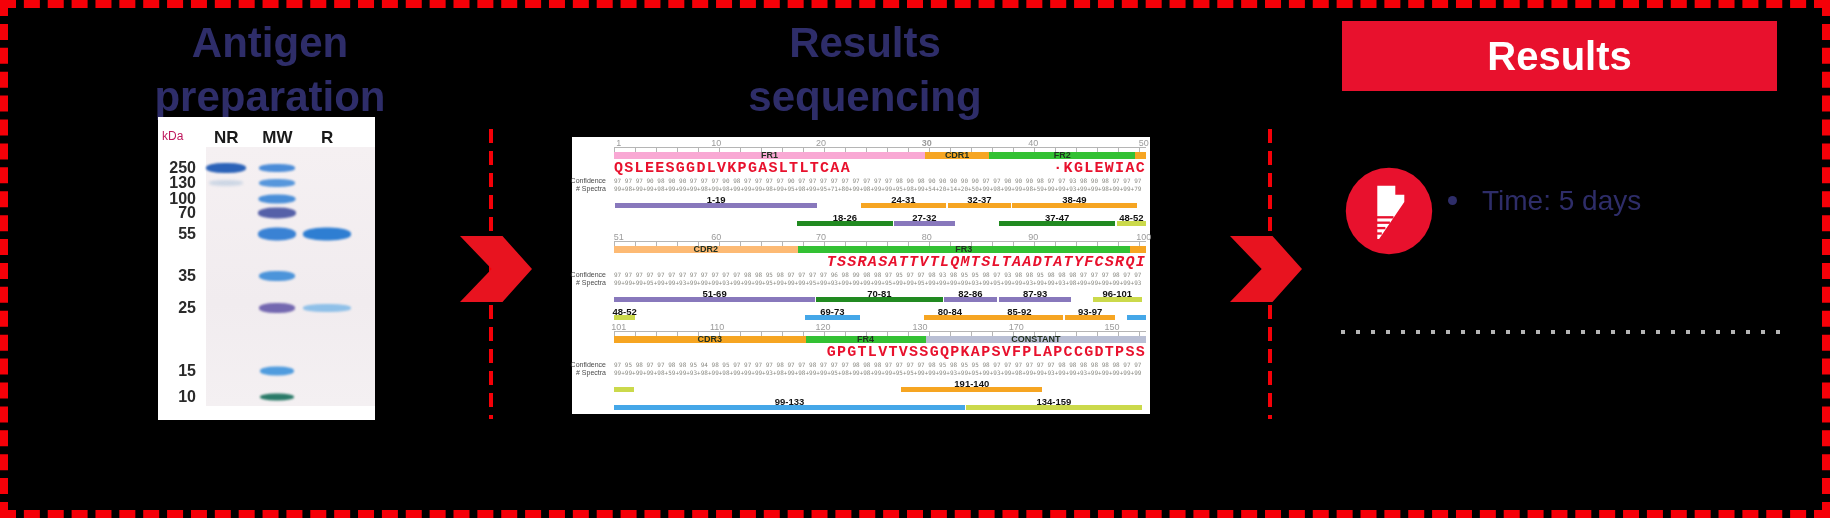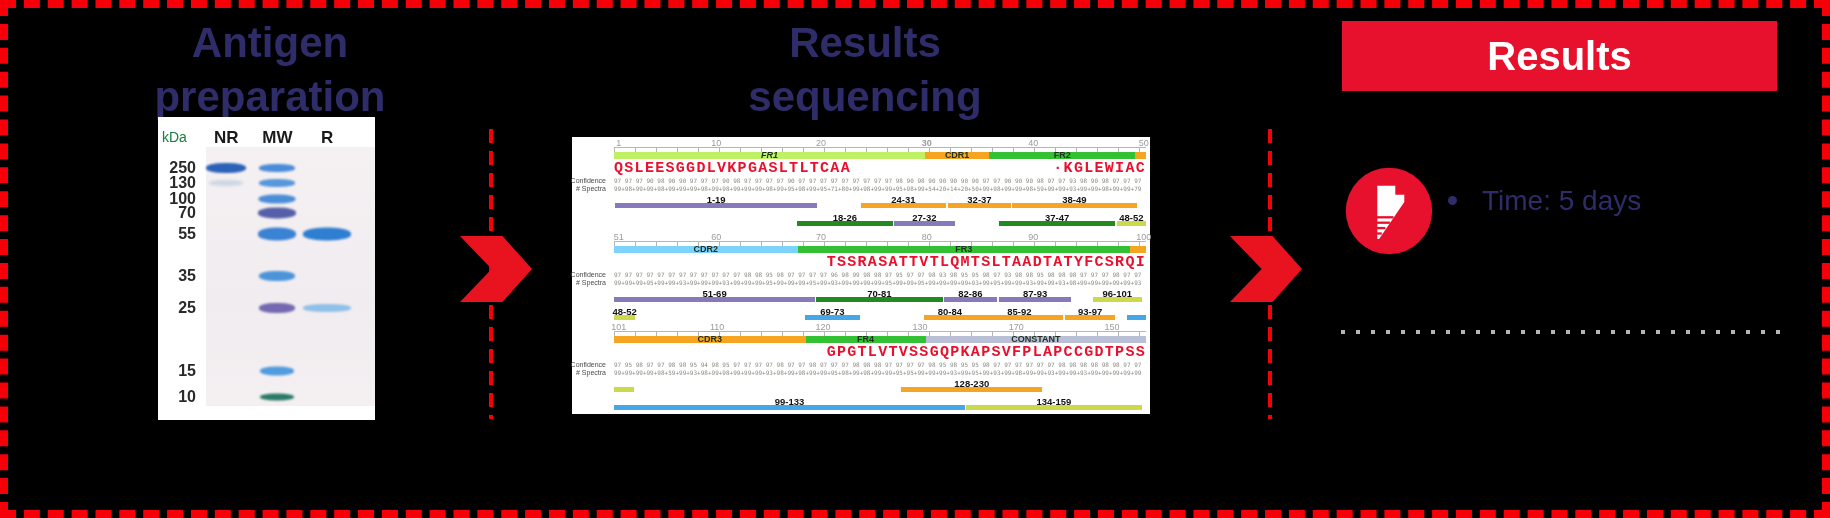--- a/index.html
+++ b/index.html
@@ -11,21 +11,21 @@
   .sect-title{position:absolute;text-align:center;color:#2e2d69;font-weight:bold;
               font-size:42px;line-height:54px;}
   .t-antigen{left:60px;top:16px;width:420px;}
   .t-seq{left:650px;top:16px;width:430px;}
 
   
   .gel-panel{position:absolute;left:158px;top:117px;width:217px;height:303px;background:#fff;}
   .gel-area{position:absolute;left:22%;top:9.9%;right:0;bottom:4.5%;
             background:linear-gradient(180deg,#f5f0f2,#f1ecef 60%,#f4f0f2);}
   .gel-head{position:absolute;top:11px;font-weight:bold;font-size:17px;color:#1a1a1a;transform:translateX(-50%);}
-  .gel-kda{position:absolute;left:4px;top:12px;font-size:14px;color:#15803d;}
+  .gel-kda{position:absolute;left:4px;top:12px;font-size:12px;color:#be185d;}
   .ladder-label{position:absolute;left:0;width:17.5%;text-align:right;font-size:16px;font-weight:bold;
                 color:#2a2a2a;transform:translateY(-50%);}
   .gel-band{position:absolute;border-radius:45%;filter:blur(0.8px);transform:translate(-50%,-50%);}
 
   
   .chevron{position:absolute;width:72px;height:66px;background:#e8131f;
            clip-path:polygon(0 0,59% 0,100% 50%,59% 100%,0 100%,44% 50%);}
   .vdash{position:absolute;width:4px;height:290px;top:129px;
          background:repeating-linear-gradient(180deg,#f50008 0 14px,transparent 14px 22px);}
 
@@ -110,21 +110,21 @@
 
   <div class="seq-panel" id="seqpanel">
       <div class="blk" style="top: 1px;">
         <div class="tick-label" style="left: 0.9%;">1</div>
         <div class="tick-label" style="left: 19.2%;">10</div>
         <div class="tick-label" style="left: 38.9%;">20</div>
         <div class="tick-label" style="left: 58.8%; font-weight: bold;">30</div>
         <div class="tick-label" style="left: 78.8%;">40</div>
         <div class="tick-label" style="left: 99.6%;">50</div>
         <div class="ruler"></div>
-        <div class="seg" style="left: 0%; width: 58.5%; background: #bef264; font-style: italic;">
+        <div class="seg" style="left: 0%; width: 58.5%; background: #f9a8d4;">
           <span>FR1</span>
         </div>
         <div class="seg" style="left: 58.5%; width: 12%; background: rgb(246, 165, 34);">
           <span>CDR1</span>
         </div>
         <div class="seg" style="left: 70.5%; width: 27.5%; background: rgb(51, 193, 51);">
           <span>FR2</span>
         </div>
         <div class="seg" style="left: 98%; width: 2%; background: rgb(246, 165, 34);"></div>
         <div class="seqrow">
@@ -153,29 +153,29 @@
         <div class="bar" style="left: 94.5%; width: 5.5%; top: 83px; background: rgb(203, 217, 75);"></div>
       </div>
       <div class="blk" style="top: 95px;">
         <div class="tick-label" style="left: 0.9%;">51</div>
         <div class="tick-label" style="left: 19.2%;">60</div>
         <div class="tick-label" style="left: 38.9%;">70</div>
         <div class="tick-label" style="left: 58.8%;">80</div>
         <div class="tick-label" style="left: 78.8%;">90</div>
         <div class="tick-label" style="left: 99.6%;">100</div>
         <div class="ruler"></div>
-        <div class="seg" style="left: 0%; width: 34.5%; background: #7dd3fc;">
+        <div class="seg" style="left: 0%; width: 34.5%; background: #fdba74;">
           <span>CDR2</span>
         </div>
         <div class="seg" style="left: 34.5%; width: 62.5%; background: rgb(51, 193, 51);">
           <span>FR3</span>
         </div>
         <div class="seg" style="left: 97%; width: 3%; background: rgb(246, 165, 34);"></div>
         <div class="seqrow">
-          <div class="seqtxt" style="right: 0px;">TSSRASATTVTLQMTSLTAADTATYFCSRQI</div>
+          <div class="seqtxt" style="right: 0px; font-style: italic;">TSSRASATTVTLQMTSLTAADTATYFCSRQI</div>
         </div>
         <div class="tinyrow" style="top: 39px;">97 97 97 97 97 97 97 97 97 97 97 97 98 98 95 98 97 97 97 97 96 98 99 98 98 97 95 97 97 98 93 98 95 95 98 97 93 98 98 95 98 98 98 97 97 97 98 97 97</div>
         <div class="tinyrow" style="top: 47px;">99+99+99+95+99+99+93+99+99+99+93+99+99+99+95+99+99+99+95+99+93+99+99+99+99+95+99+99+95+99+99+99+99+93+99+95+99+99+93+99+99+93+98+99+99+99+99+99+93</div>
         <div class="gut" style="top: 39px;">Confidence</div>
         <div class="gut" style="top: 47px;"># Spectra</div>
         <div class="bar-label" style="left: 18.9%; top: 56px;">51-69</div>
         <div class="bar" style="left: 0%; width: 37.8%; top: 65px; background: rgb(136, 120, 188);"></div>
         <div class="bar-label" style="left: 49.9%; top: 56px;">70-81</div>
         <div class="bar" style="left: 38%; width: 23.8%; top: 65px; background: rgb(33, 138, 33);"></div>
         <div class="bar-label" style="left: 67%; top: 56px;">82-86</div>
@@ -214,21 +214,21 @@
           <span>CONSTANT</span>
         </div>
         <div class="seqrow">
           <div class="seqtxt" style="right: 0px;">GPGTLVTVSSGQPKAPSVFPLAPCCGDTPSS</div>
         </div>
         <div class="tinyrow" style="top: 39px;">97 95 98 97 97 98 98 95 94 98 95 97 97 97 97 98 97 97 98 97 97 97 98 98 98 97 97 97 97 98 95 98 95 95 98 97 97 97 97 97 97 98 98 98 98 98 98 97 97</div>
         <div class="tinyrow" style="top: 47px;">99+99+99+99+98+59+99+93+98+99+98+99+99+99+93+98+99+98+99+99+95+98+99+98+99+99+95+95+99+99+99+93+99+95+99+93+99+98+99+99+93+99+99+93+99+99+99+99+99</div>
         <div class="gut" style="top: 39px;">Confidence</div>
         <div class="gut" style="top: 47px;"># Spectra</div>
         <div class="bar" style="left: 0%; width: 3.8%; top: 65px; background: rgb(203, 217, 75);"></div>
-        <div class="bar-label" style="left: 67.25%; top: 56px;">128-230</div>
+        <div class="bar-label" style="left: 67.25%; top: 56px;">191-140</div>
         <div class="bar" style="left: 54%; width: 26.5%; top: 65px; background: rgb(246, 165, 34);"></div>
         <div class="bar-label" style="left: 33%; top: 74px;">99-133</div>
         <div class="bar" style="left: 0%; width: 66%; top: 83px; background: rgb(69, 167, 232);"></div>
         <div class="bar-label" style="left: 82.7%; top: 74px;">134-159</div>
         <div class="bar" style="left: 66.2%; width: 33%; top: 83px; background: rgb(203, 217, 75);"></div>
       </div>
     </div>
 
   <div class="vdash" style="left:1268px"></div>
   <div class="chevron" style="left:1230px;top:236px"></div>

